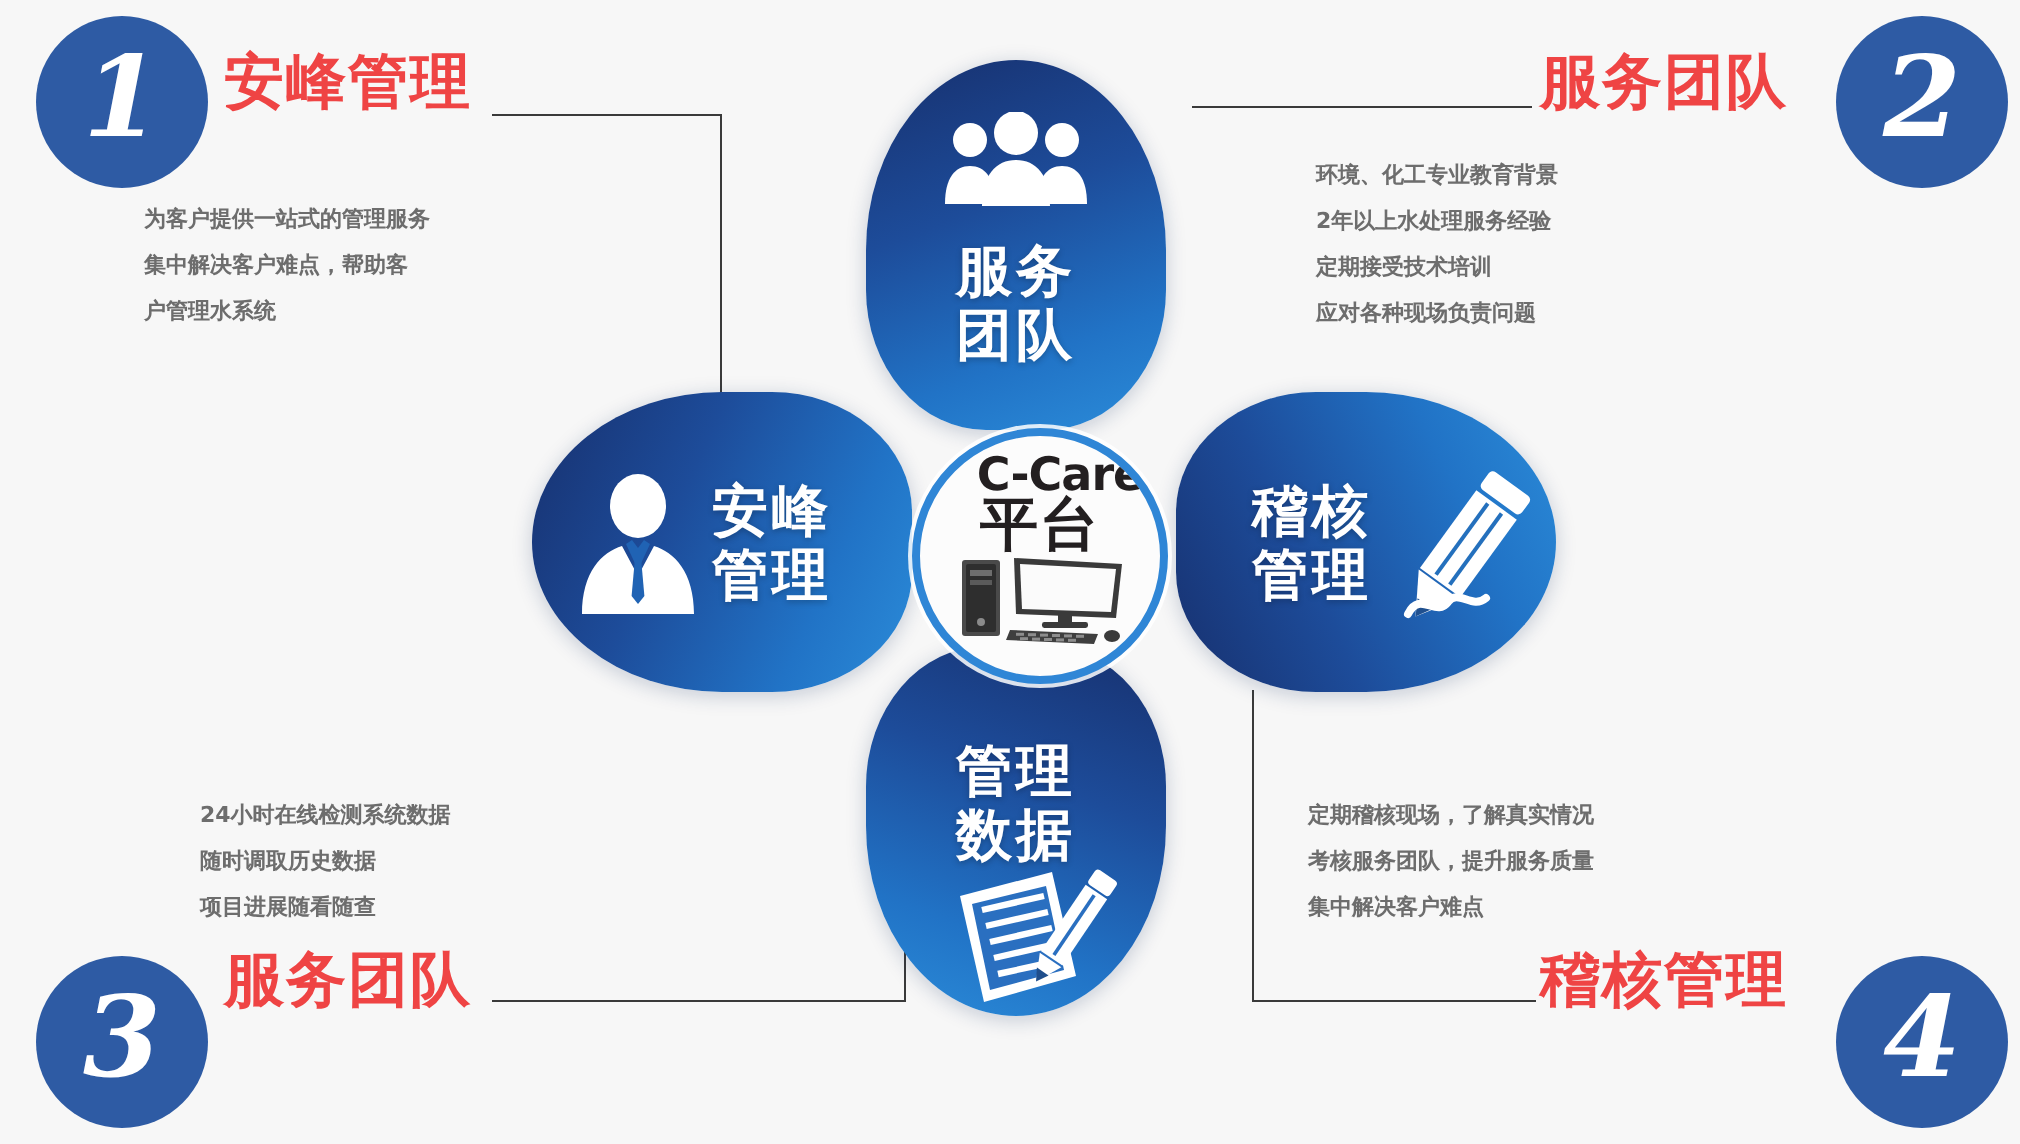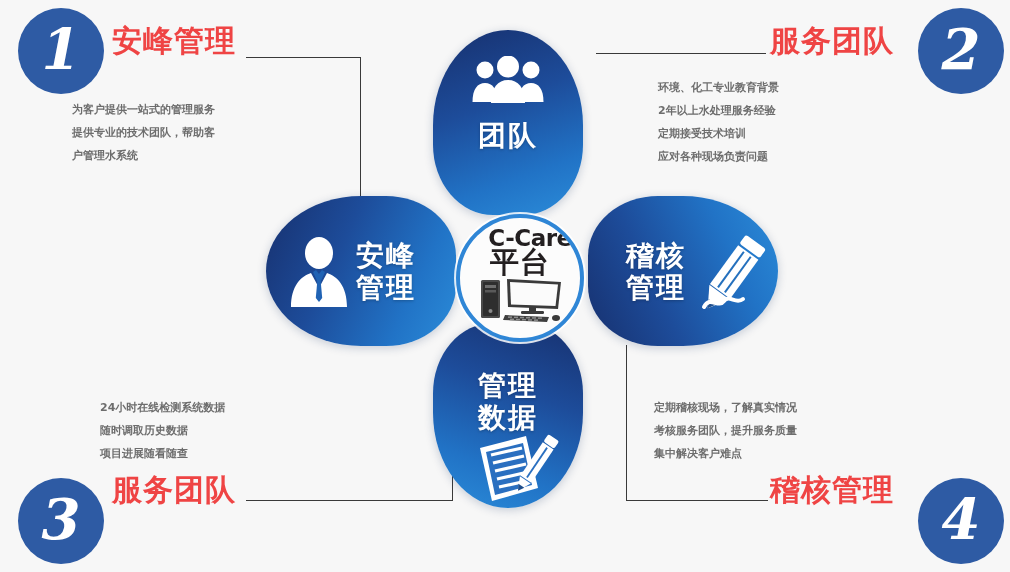--- a/index.html
+++ b/index.html
@@ -156,21 +156,21 @@
     <span>4</span>
   </div>
 
   <div class="heading" id="h1">安峰管理</div>
   <div class="heading" id="h2">服务团队</div>
   <div class="heading" id="h3">服务团队</div>
   <div class="heading" id="h4">稽核管理</div>
 
   <div class="body-text" id="t1">
     <div>为客户提供一站式的管理服务</div>
-    <div>提供专业的技术团队，帮助客</div>
+    <div>集中解决客户难点，帮助客</div>
     <div>户管理水系统</div>
   </div>
   <div class="body-text" id="t2">
     <div>环境、化工专业教育背景</div>
     <div>2年以上水处理服务经验</div>
     <div>定期接受技术培训</div>
     <div>应对各种现场负责问题</div>
   </div>
   <div class="body-text" id="t3">
     <div>24小时在线检测系统数据</div>
@@ -231,20 +231,21 @@
       <g transform="rotate(34 62 30)">
         <rect x="55" y="1" width="13" height="9" rx="2" fill="#fff"></rect>
         <rect x="55" y="11" width="13" height="40" fill="#fff"></rect>
         <line x1="61.5" y1="13" x2="61.5" y2="49" stroke="#2a6fc0" stroke-width="1.8"></line>
         <polygon points="55,52 68,52 61.5,65" fill="#fff"></polygon>
         <polygon points="58,59 65,59 61.5,65" fill="#1f4e8c"></polygon>
       </g>
     </svg>
 
     <div class="petal-label" id="lbl-top">
+      <div>服务</div>
       <div>团队</div>
     </div>
     <div class="petal-label" id="lbl-left">
       <div>安峰</div>
       <div>管理</div>
     </div>
     <div class="petal-label" id="lbl-right">
       <div>稽核</div>
       <div>管理</div>
     </div>

